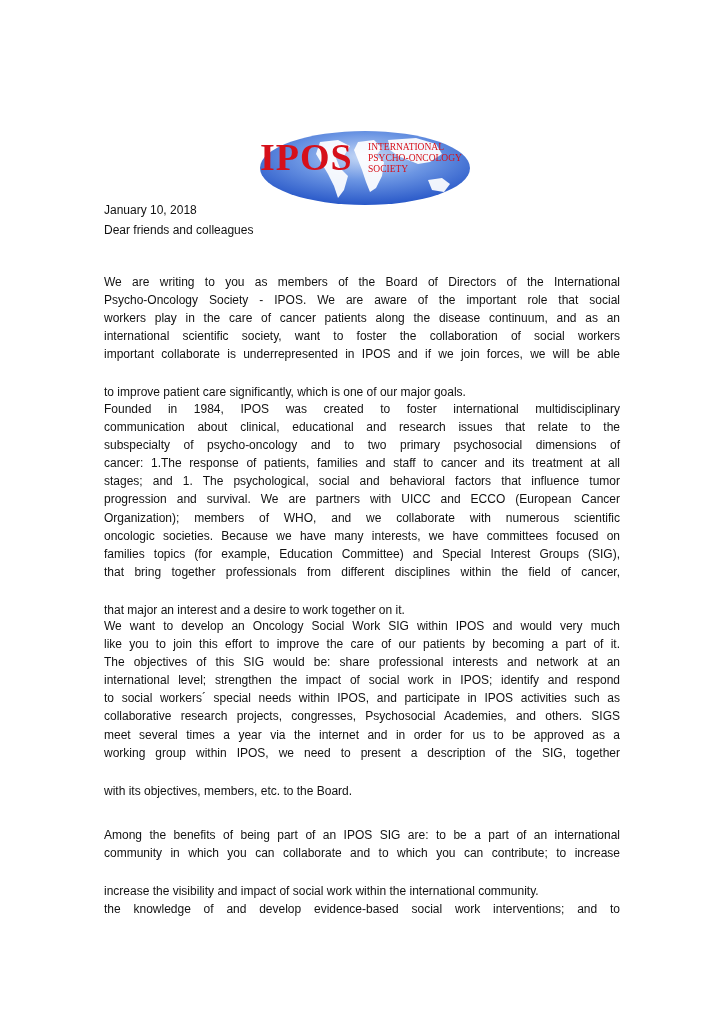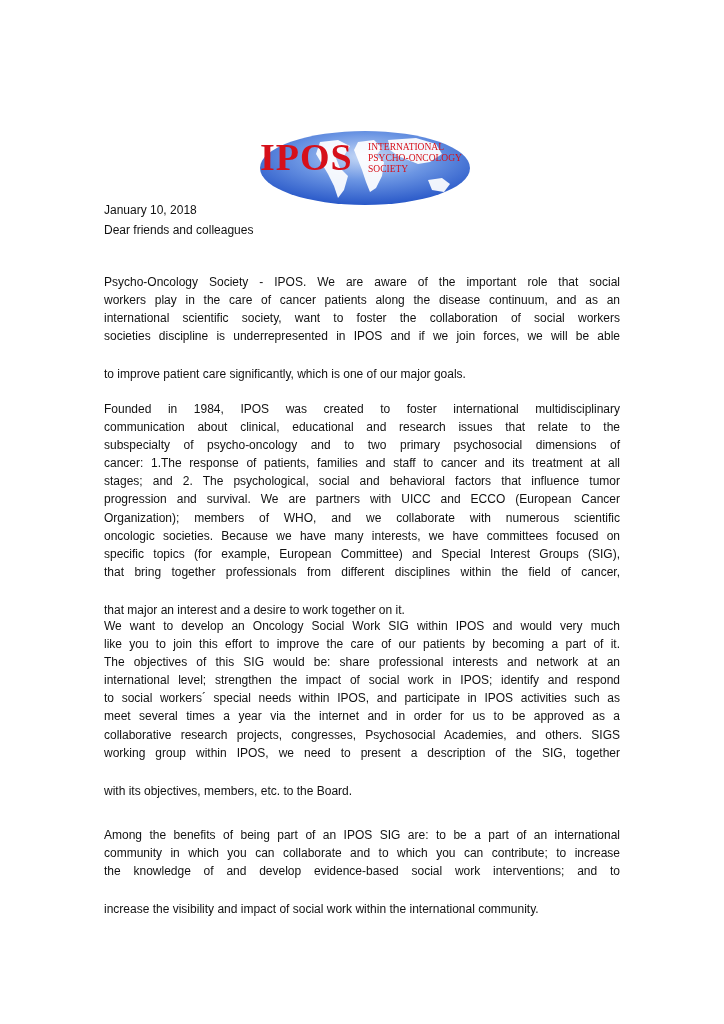--- a/index.html
+++ b/index.html
@@ -50,50 +50,51 @@
       <text x="110" y="22" font-family="'Liberation Serif', serif" font-size="9.5" fill="#d6101a">INTERNATIONAL</text>
       <text x="110" y="33" font-family="'Liberation Serif', serif" font-size="9.5" fill="#d6101a">PSYCHO-ONCOLOGY</text>
       <text x="110" y="44" font-family="'Liberation Serif', serif" font-size="9.5" fill="#d6101a">SOCIETY</text>
     </svg>
   </div>
 
   <div class="text date">January 10, 2018</div>
   <div class="text salutation">Dear friends and colleagues</div>
 
   <div class="text para p1">
+      <span class="line">We are writing to you as members of the Board of Directors of the International</span>
       <span class="line">Psycho-Oncology Society - IPOS.  We are aware of the important role that social</span>
       <span class="line">workers play in the care of cancer patients along the disease continuum, and as an</span>
       <span class="line">international scientific society, want to foster the collaboration of social workers</span>
-      <span class="line">societies discipline is underrepresented in IPOS and if we join forces, we will be able</span>
+      <span class="line">important collaborate is underrepresented in IPOS and if we join forces, we will be able</span>
       <span class="line last">to improve patient care significantly, which is one of our major goals.</span>
     </div>
   <div class="text para p2">
       <span class="line">Founded in 1984, IPOS was created to foster international multidisciplinary</span>
       <span class="line">communication about clinical, educational and research issues that relate to the</span>
       <span class="line">subspecialty of psycho-oncology and to two primary psychosocial dimensions of</span>
       <span class="line">cancer: 1.The response of patients, families and staff to cancer and its treatment at all</span>
-      <span class="line">stages; and 2. The psychological, social and behavioral factors that influence tumor</span>
+      <span class="line">stages; and 1. The psychological, social and behavioral factors that influence tumor</span>
       <span class="line">progression and survival. We are partners with UICC and ECCO (European Cancer</span>
       <span class="line">Organization); members of WHO, and we collaborate with numerous scientific</span>
       <span class="line">oncologic societies. Because we have many interests, we have committees focused on</span>
-      <span class="line">specific topics (for example, European Committee) and Special Interest Groups (SIG),</span>
+      <span class="line">families topics (for example, Education Committee) and Special Interest Groups (SIG),</span>
       <span class="line">that bring together professionals from different disciplines within the field of cancer,</span>
       <span class="line last">that major an interest and a desire to work together on it.</span>
     </div>
   <div class="text para p3">
       <span class="line">We want to develop an Oncology Social Work SIG within IPOS and would very much</span>
       <span class="line">like you to join this effort to improve the care of our patients by becoming a part of it.</span>
       <span class="line">The objectives of this SIG would be:  share professional interests and network at an</span>
       <span class="line">international level; strengthen the impact of social work in IPOS; identify and respond</span>
       <span class="line">to social workers´ special needs within IPOS, and participate in IPOS activities such as</span>
+      <span class="line">collaborative research projects, congresses, Psychosocial Academies, and others. SIGS</span>
       <span class="line">meet several times a year via the internet and in order for us to be approved as a</span>
-      <span class="line">collaborative research projects, congresses, Psychosocial Academies, and others. SIGS</span>
       <span class="line">working group within IPOS, we need to present a description of the SIG, together</span>
       <span class="line last">with its objectives, members, etc. to the Board.</span>
     </div>
   <div class="text para p4">
       <span class="line">Among the benefits of being part of an IPOS SIG are: to be a part of an international</span>
       <span class="line">community in which you can collaborate and to which you can contribute; to increase</span>
+      <span class="line last">increase the visibility and impact of social work within the international community.</span>
       <span class="line">the knowledge of and develop evidence-based social work interventions; and to</span>
-      <span class="line last">increase the visibility and impact of social work within the international community.</span>
     </div>
 
 </div>
 
 </body></html>

